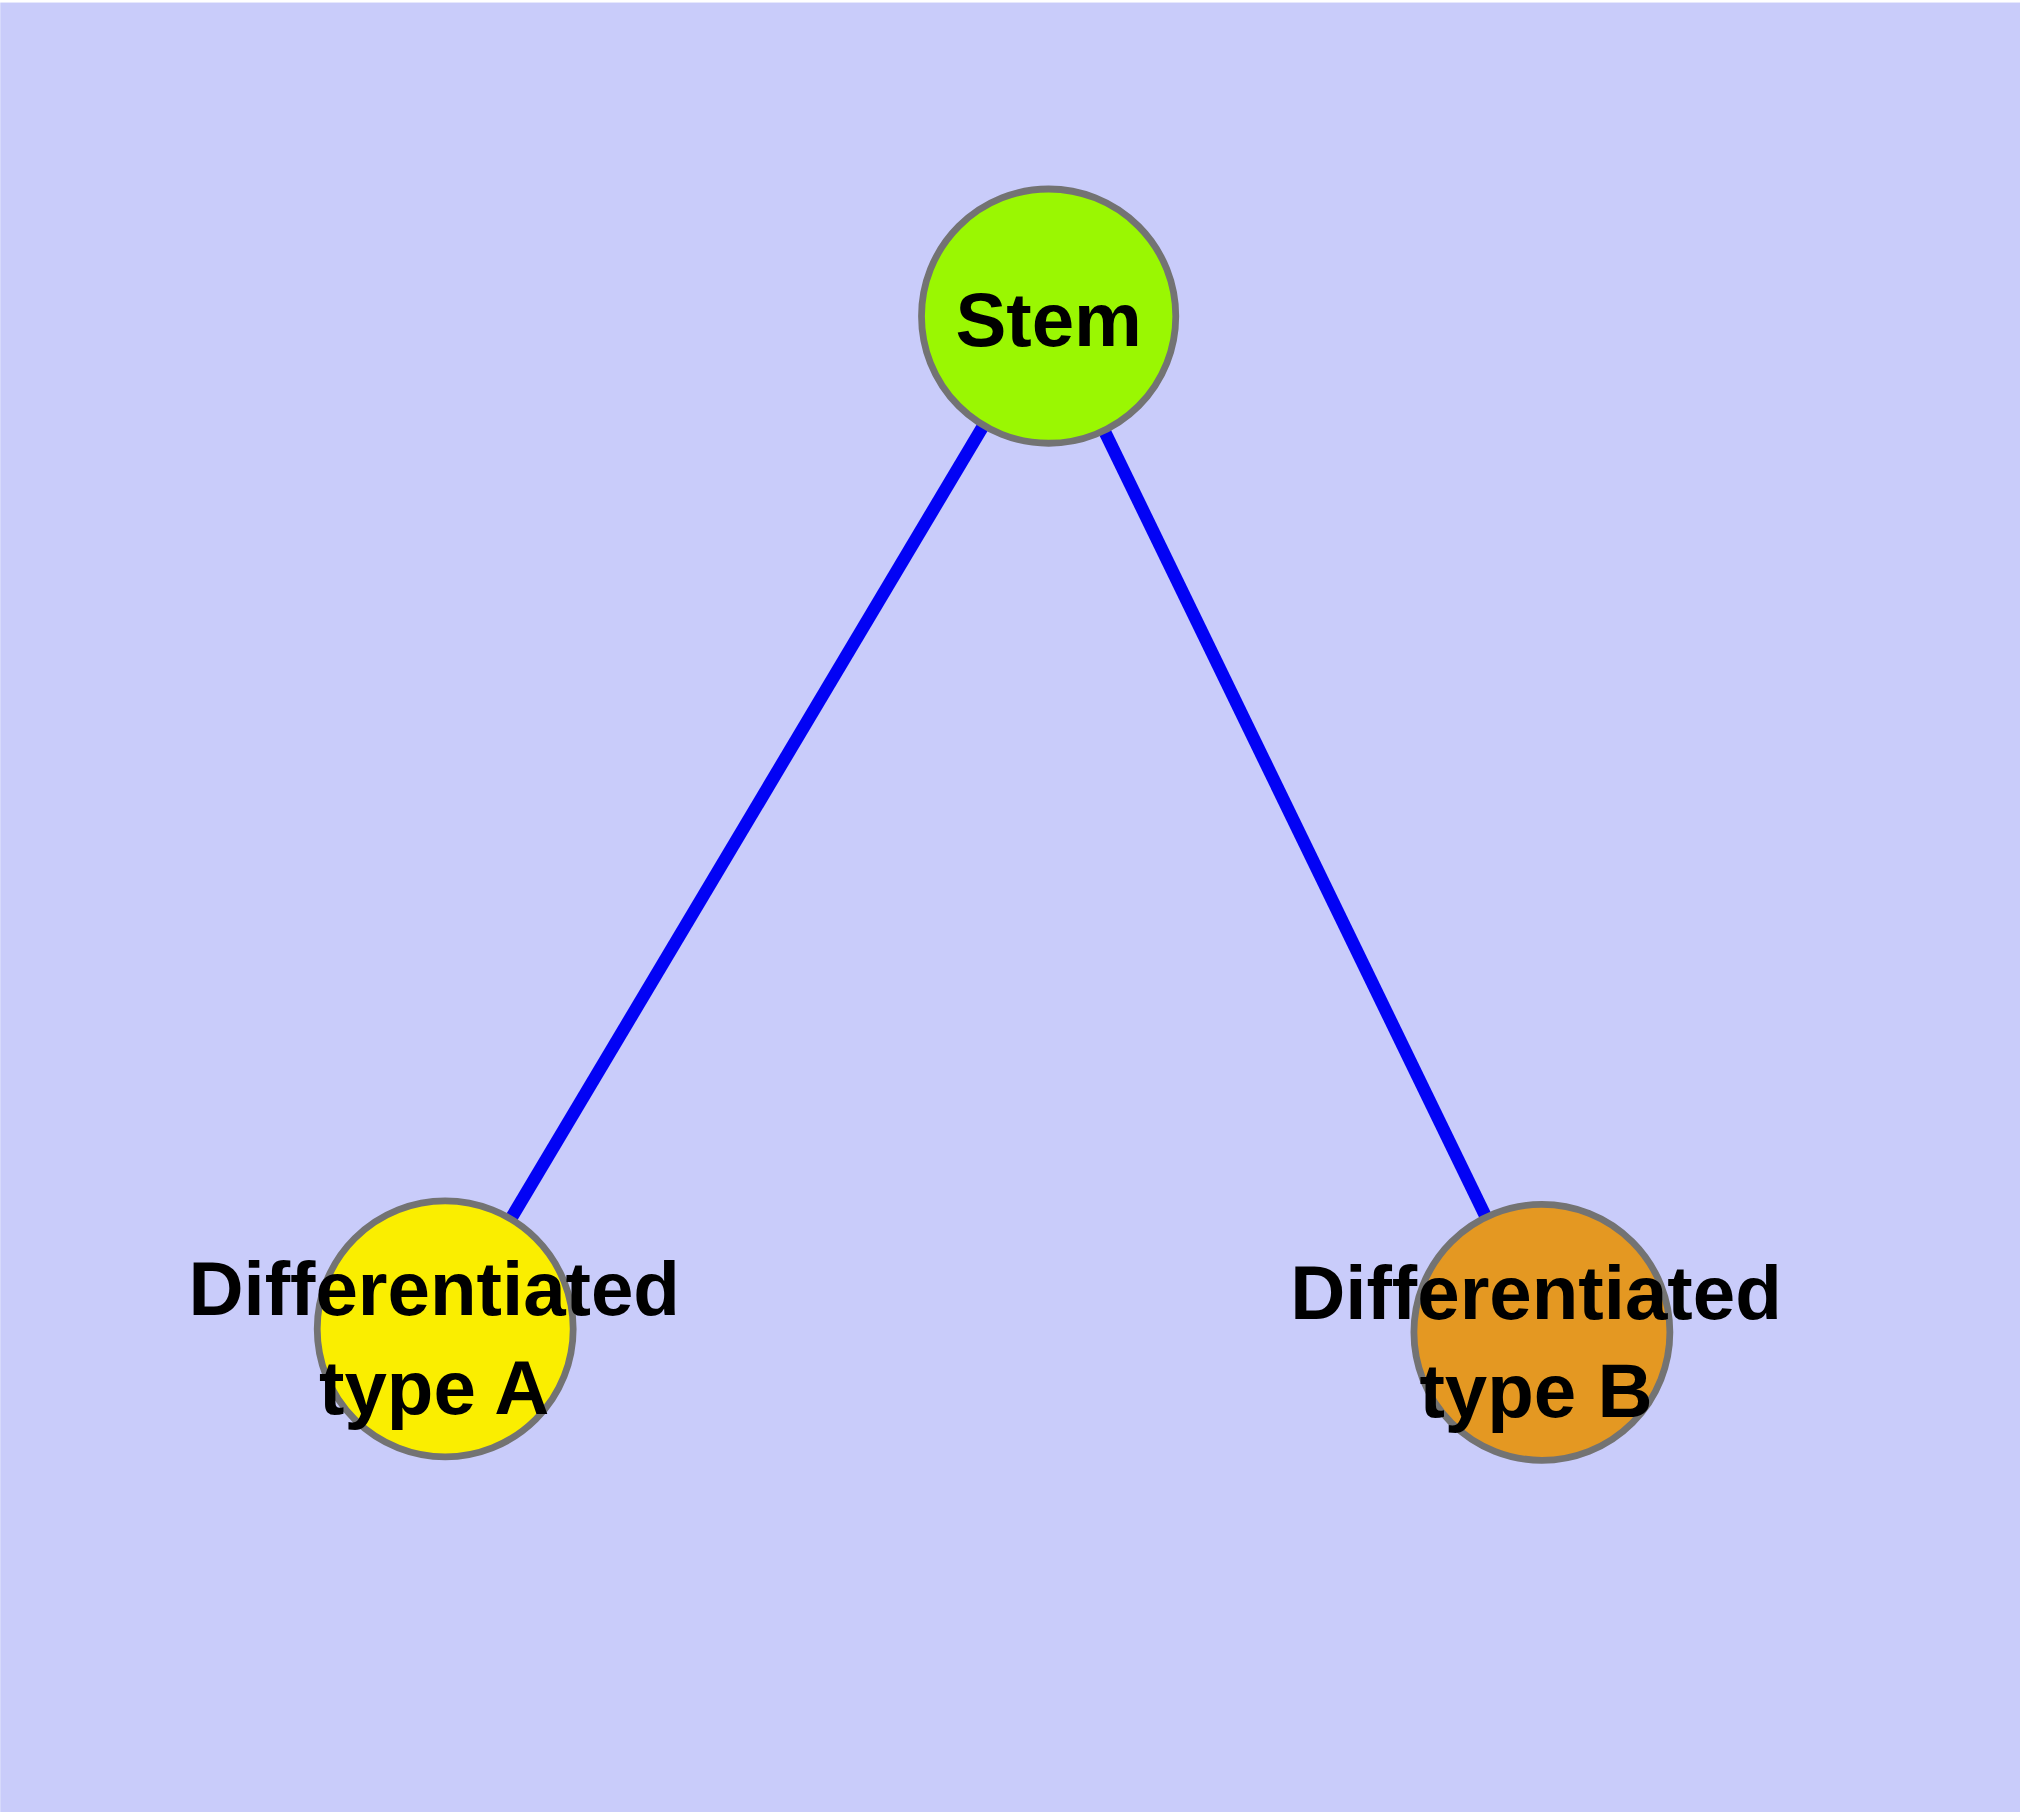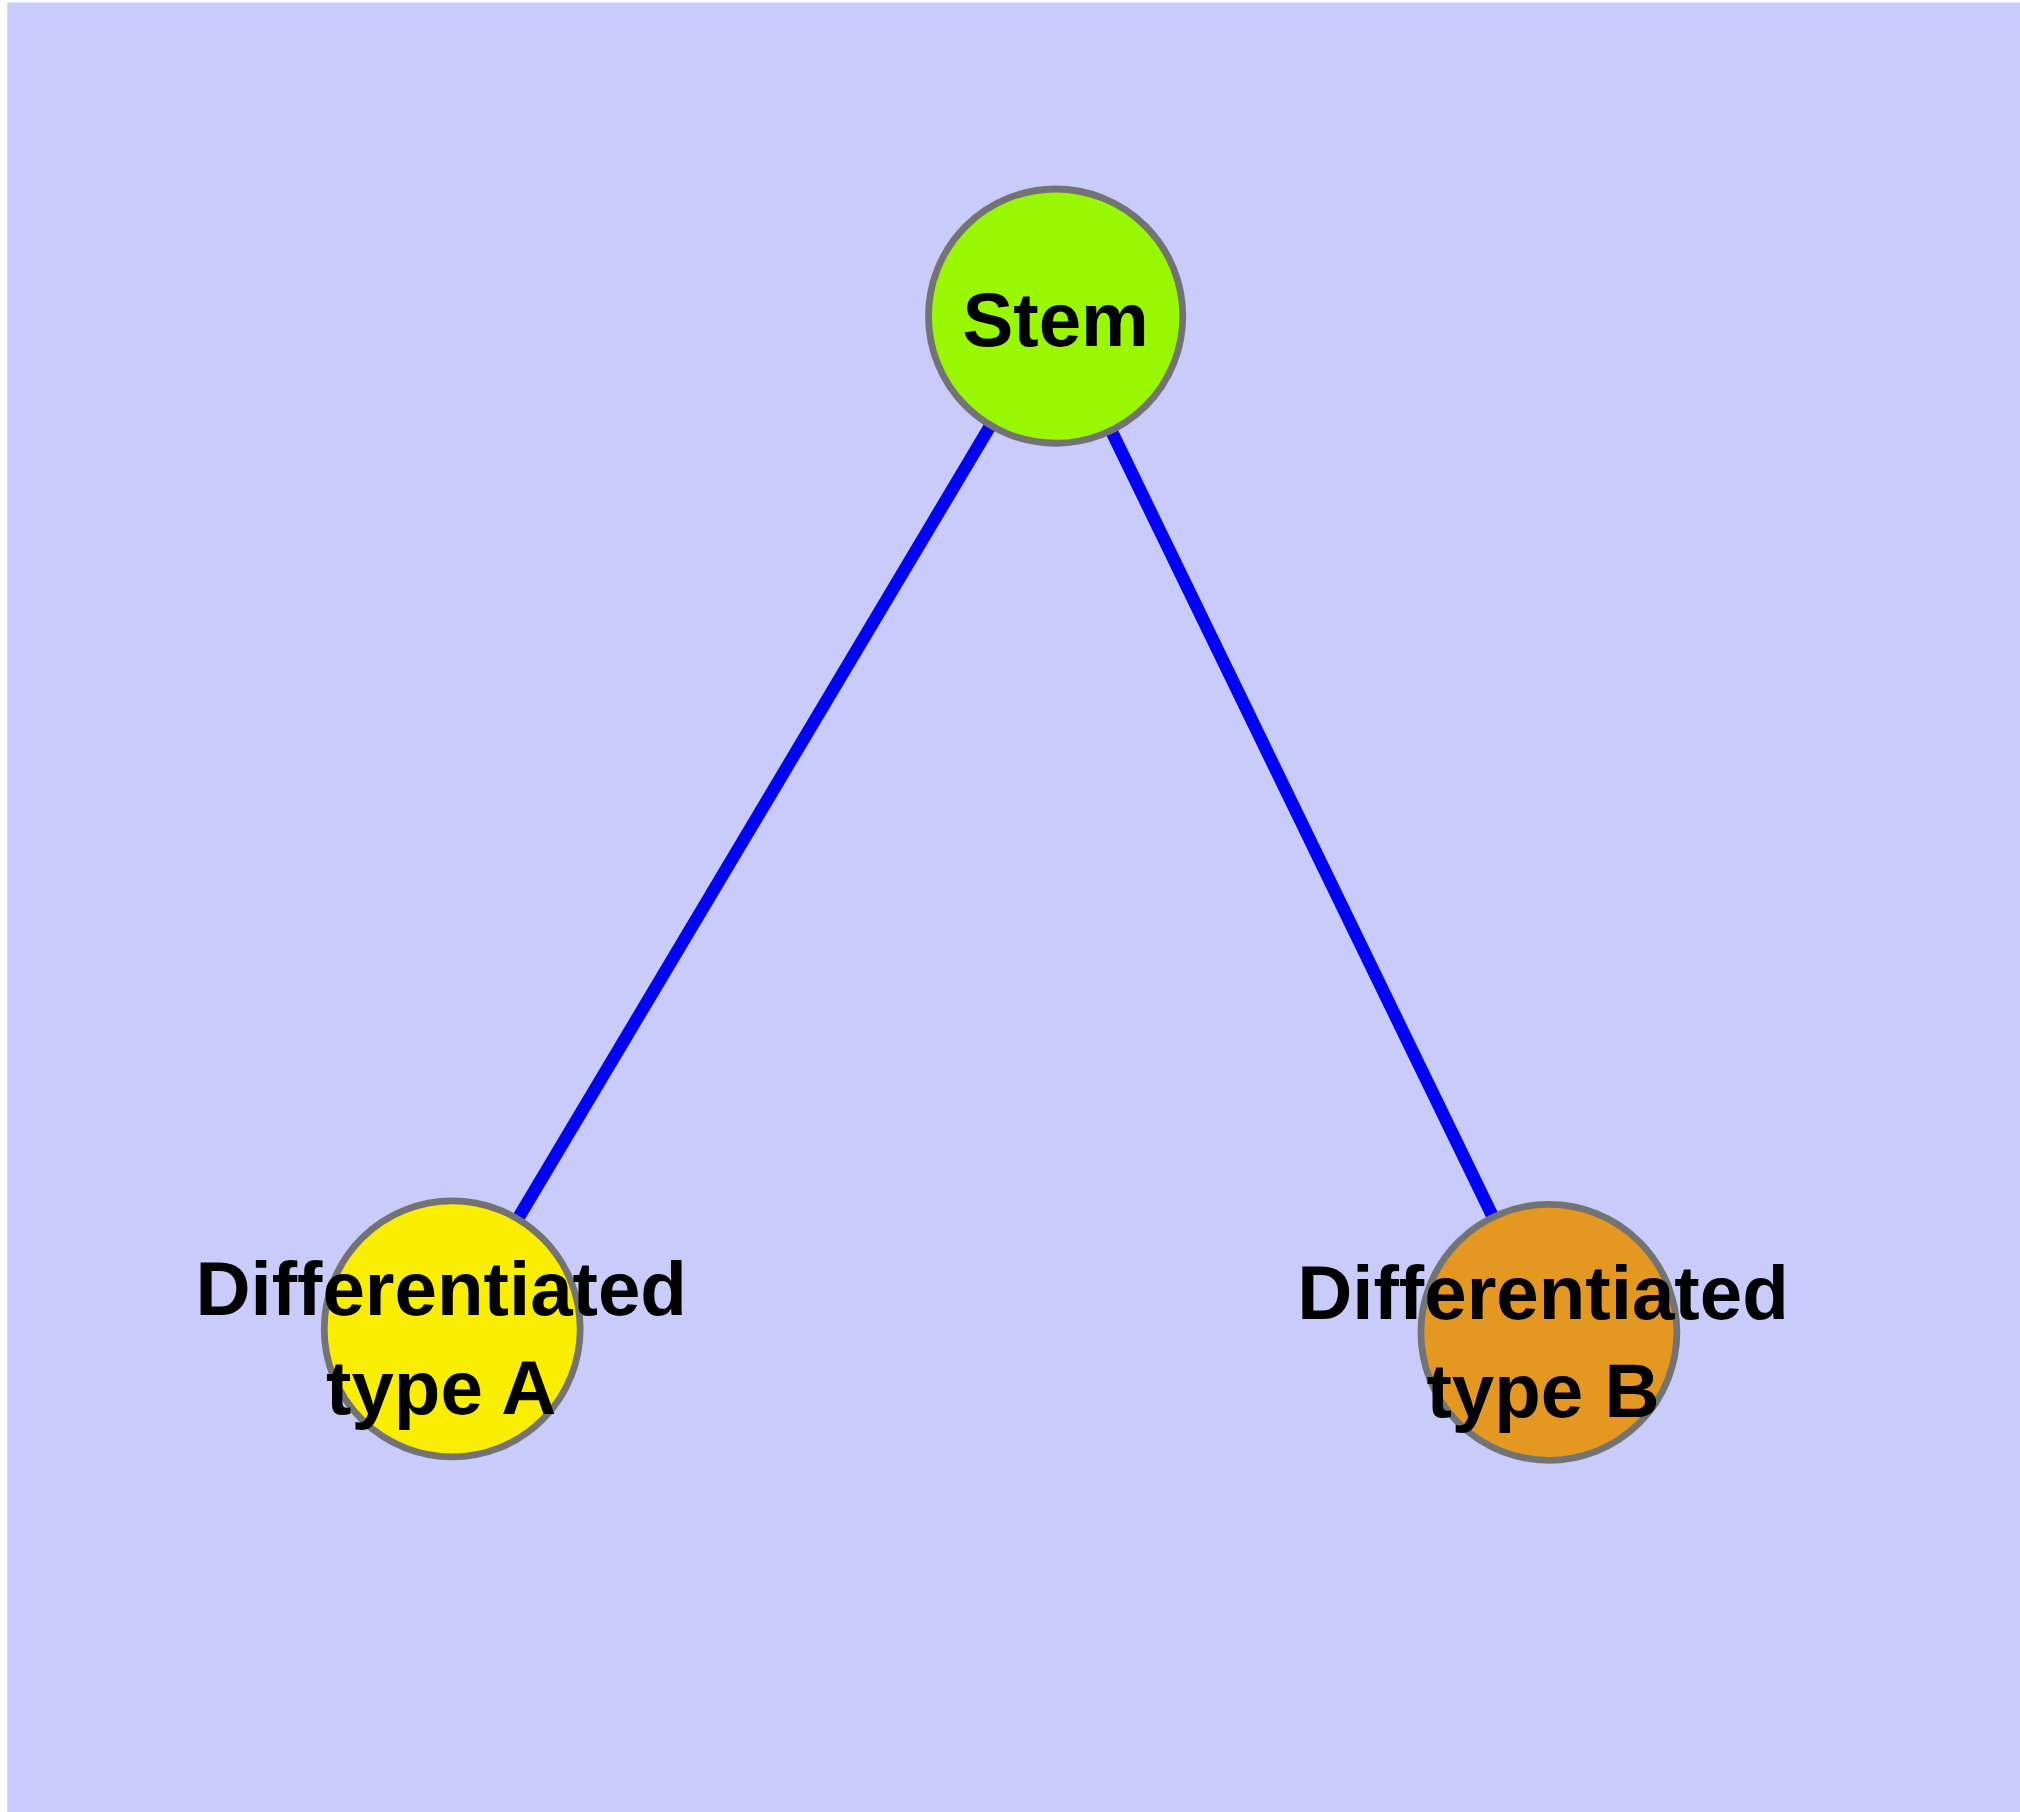--- a/index.html
+++ b/index.html
@@ -7,21 +7,20 @@
       padding: 0;
       width: 2021px;
       height: 1812px;
       background: #ffffff;
       overflow: hidden;
     }
     #stage {
       position: relative;
       width: 1644px;
       height: 1812px;
-      margin-left: 7px;
     }
     svg.diagram {
       display: block;
       position: absolute;
       top: 0;
       left: 0;
     }
     .edge {
       stroke-width: 15px;
       fill: none;

